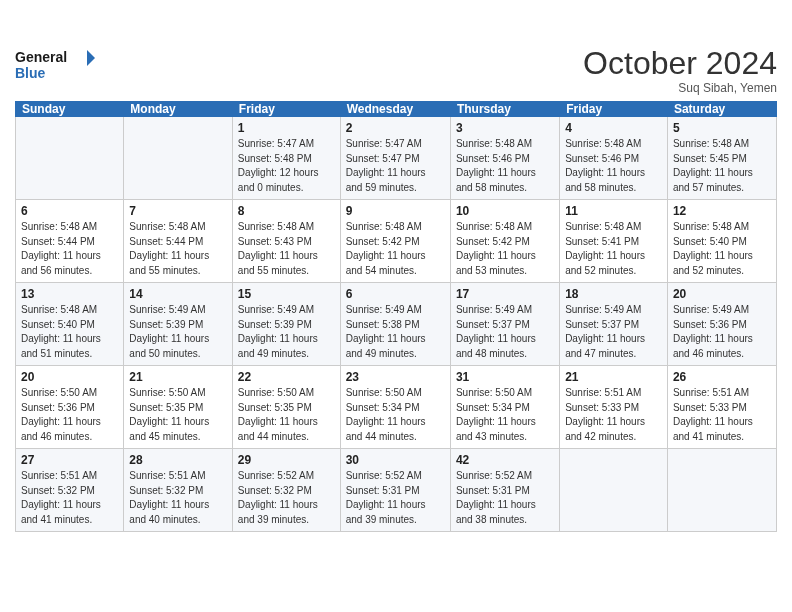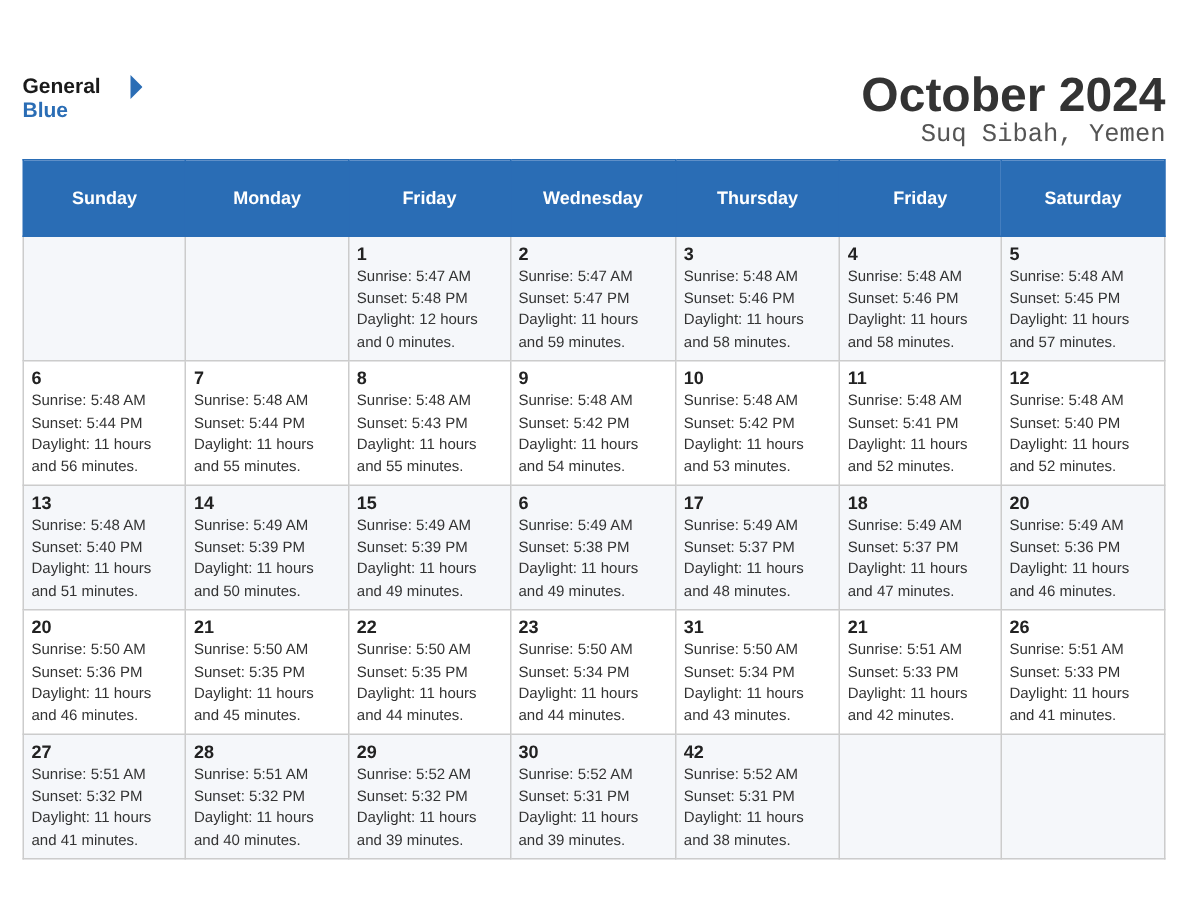--- a/index.html
+++ b/index.html
@@ -24,40 +24,39 @@
     .logo {
       display: flex;
       align-items: center;
       gap: 4px;
     }
     .title-block {
       text-align: right;
     }
     .month-title {
       font-size: 32px;
-      font-weight: 700;
+      font-weight: 400;
       color: #333;
       line-height: 1.1;
     }
     .location-subtitle {
-      font-size: 17px;
+      font-size: 12px;
       color: #555;
       font-weight: 400;
-      font-family: Liberation Mono, monospace;
     }
     table {
       width: 100%;
       border-collapse: collapse;
       font-size: 10.5px;
     }
     thead tr th {
       background-color: #2a6db5;
       color: #fff;
-      text-align: center;
-      padding: 18px 6px;
+      text-align: left;
+      padding: 0 6px;
       font-size: 12px;
       font-weight: bold;
       border: 1px solid #2a6db5;
     }
     tbody tr td {
       border: 1px solid #ccc;
       vertical-align: top;
       padding: 4px 5px;
       height: 78px;
       width: 113px;

